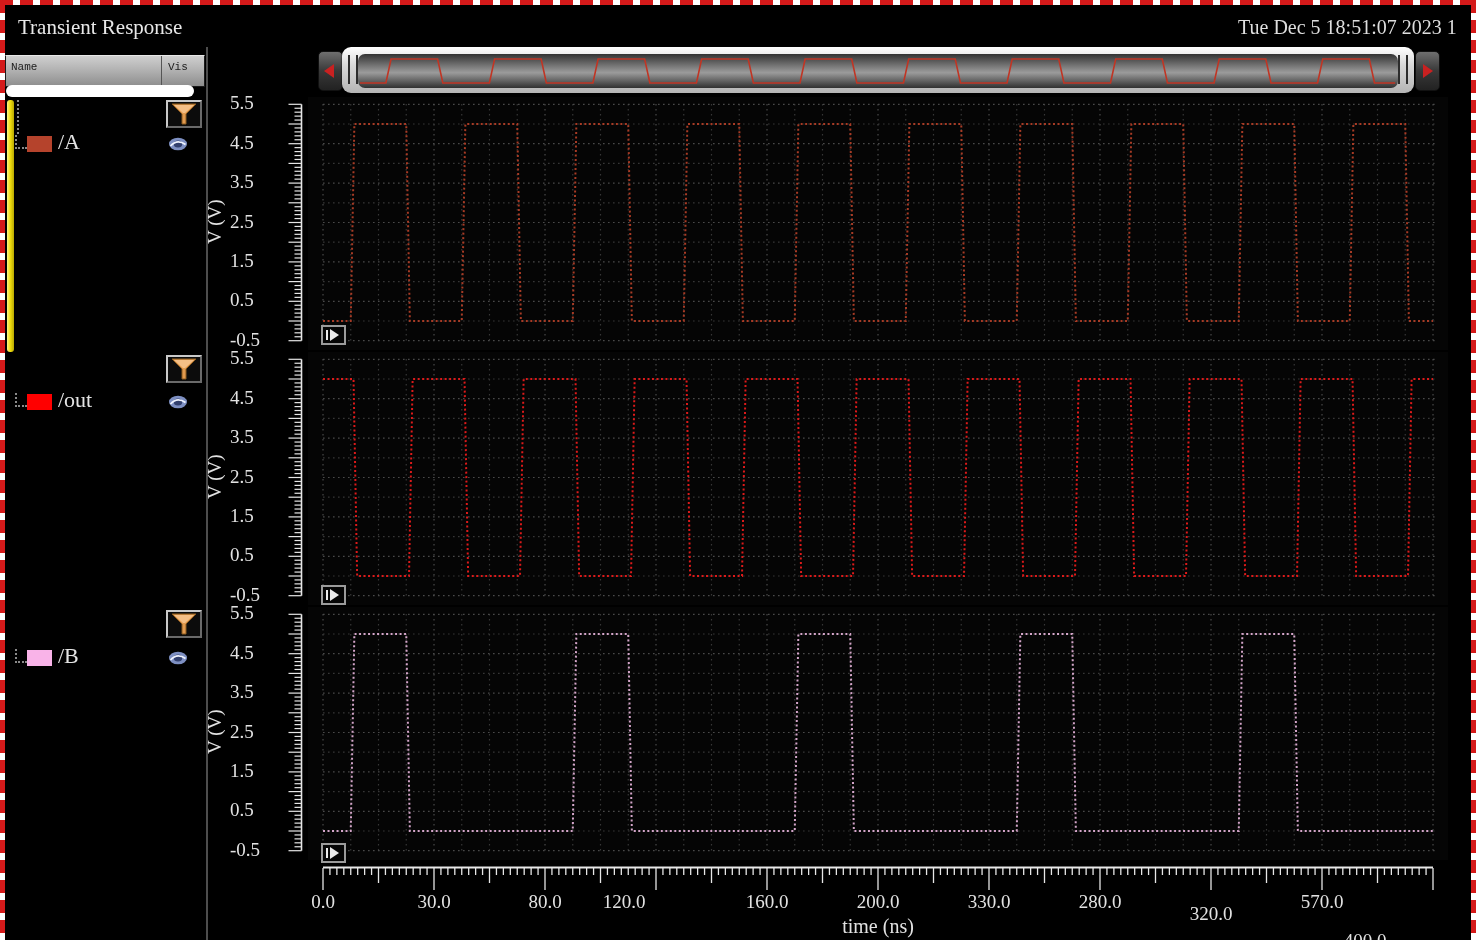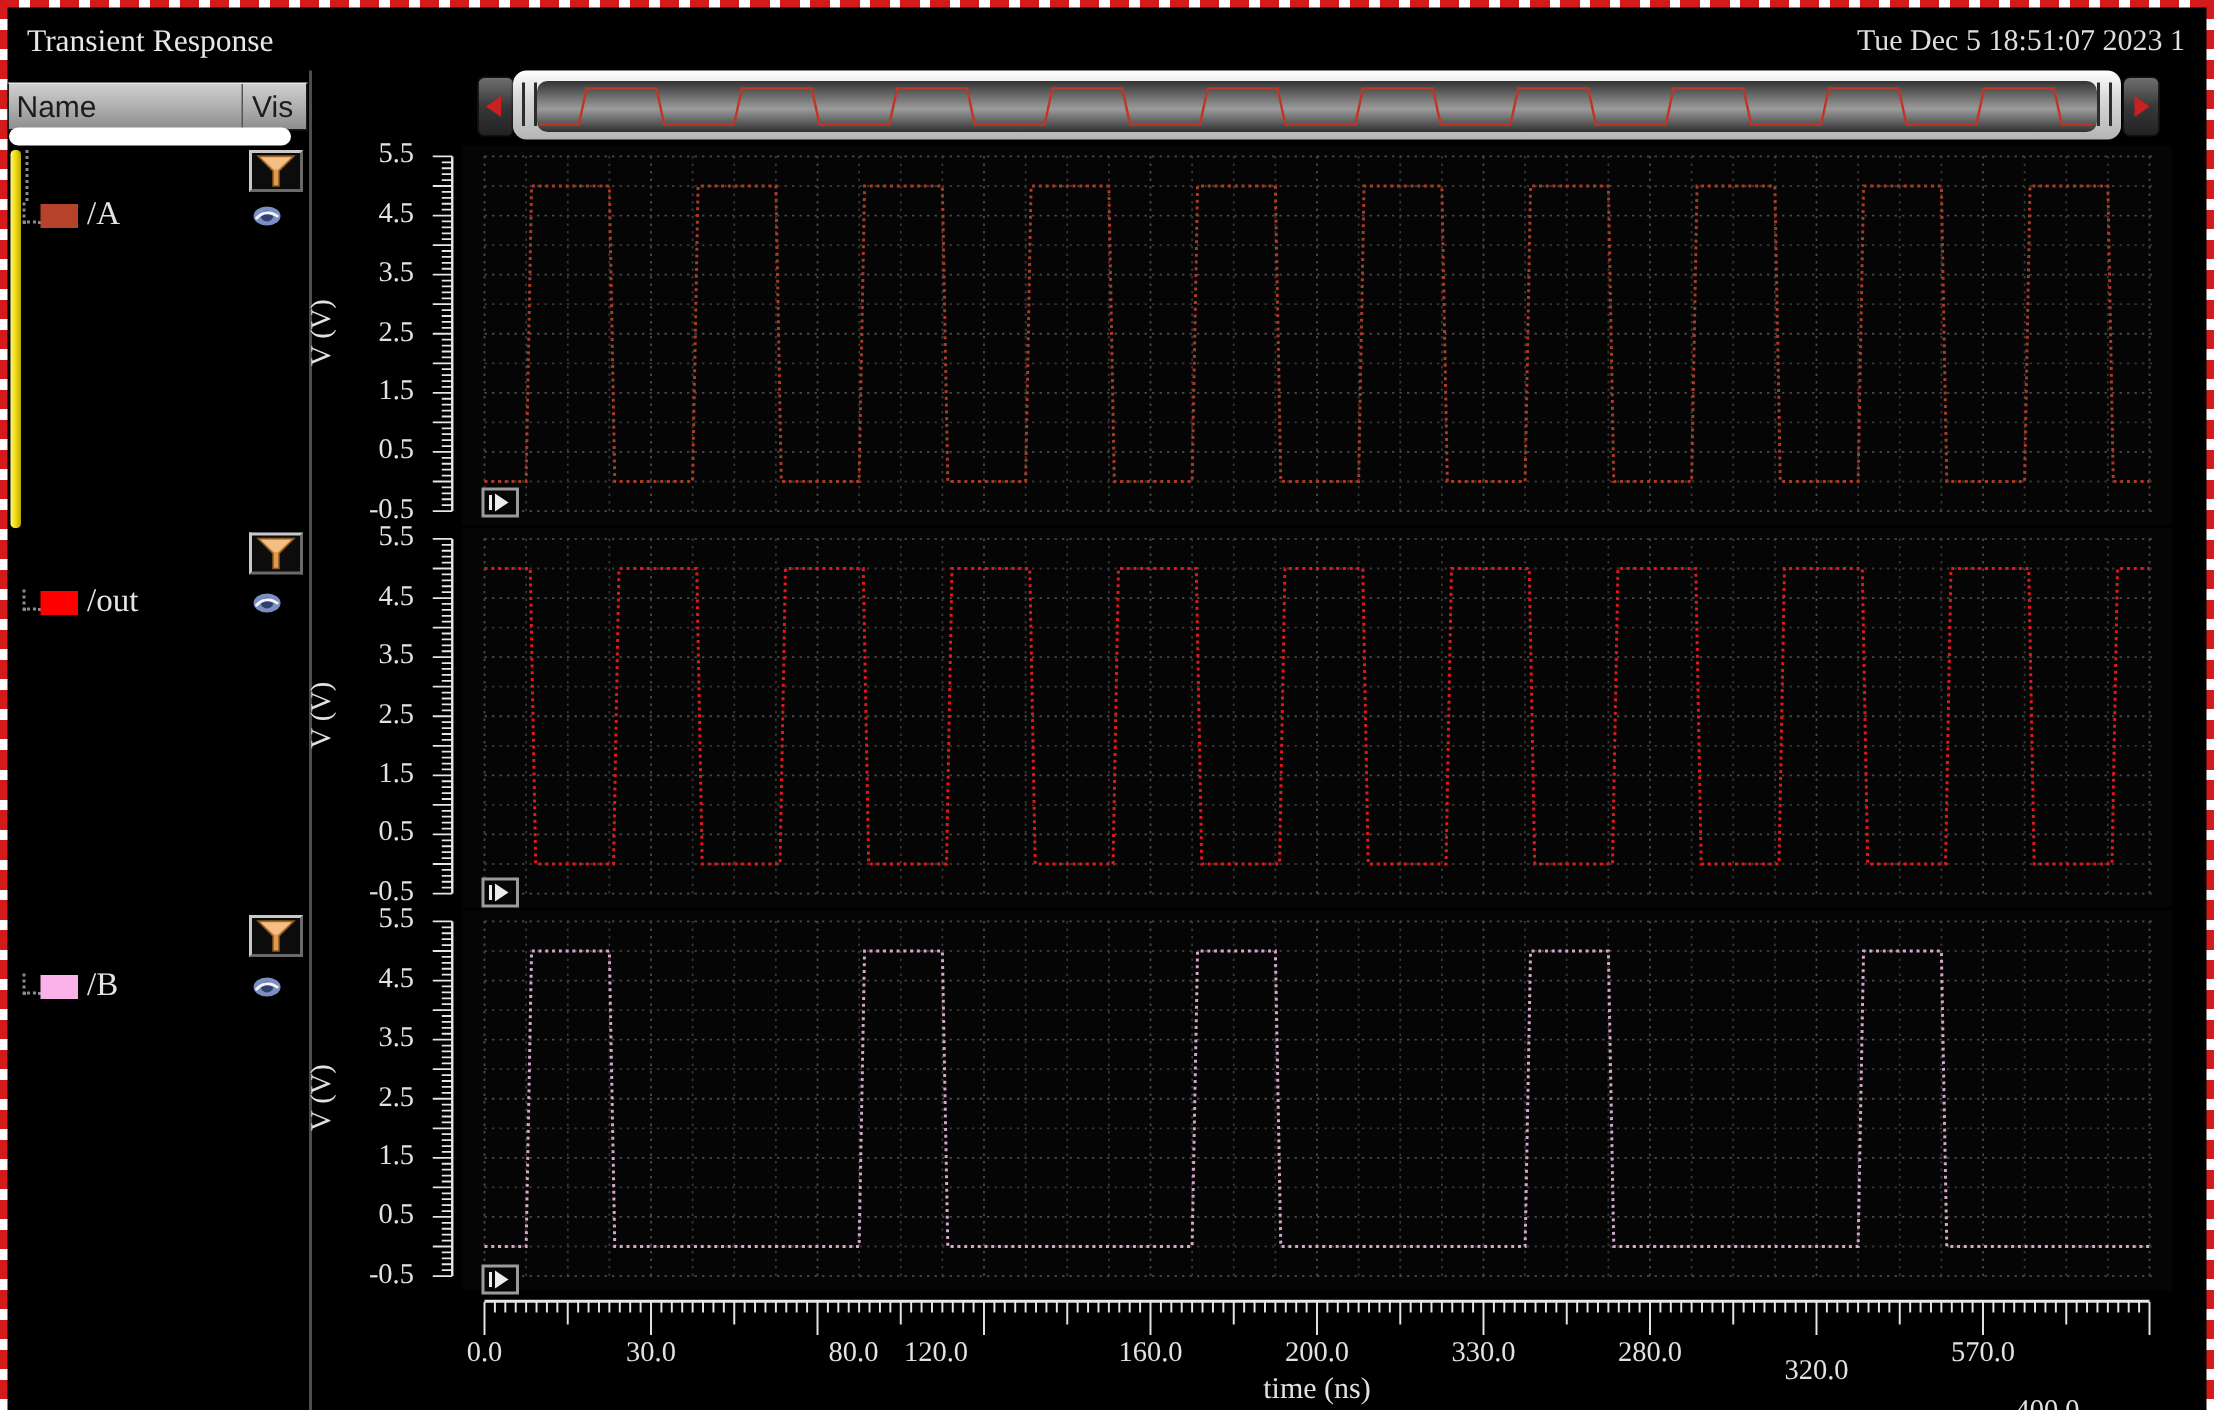--- a/index.html
+++ b/index.html
@@ -11,21 +11,21 @@
   #border-left{left:0;top:0;width:5px;height:940px;
     background:repeating-linear-gradient(180deg,#d41a1a 0 13px,#ffffff 13px 20px);}
   #border-right{left:1471px;top:0;width:5px;height:940px;
     background:repeating-linear-gradient(180deg,#d41a1a 0 13px,#ffffff 13px 20px);}
   #title{left:18px;top:15px;font-size:21px;color:#e8e8e8;white-space:nowrap;}
   #timestamp{left:1238px;top:16px;font-size:20px;color:#dedede;white-space:nowrap;}
   #table-header{left:5px;top:55px;width:200px;height:32px;
     background:linear-gradient(180deg,#cfcfcf 0%,#b3b3b3 45%,#8e8e8e 100%);
     border:1px solid #1a1a1a;border-top-color:#e8e8e8;box-sizing:border-box;
     font-family:"Liberation Sans","DejaVu Sans",sans-serif;}
-  #table-header .hlabel{position:absolute;top:5px;font-size:20px;color:#1d1d1d;}
+  #table-header .hlabel{position:absolute;top:5px;font-size:11px;color:#1d1d1d;font-family:Liberation Mono, monospace;}
   #name-h{left:5px;} #vis-h{left:162px;}
   #col-sep{position:absolute;left:155px;top:0;width:1px;height:30px;background:#555;}
   #name-hscroll{left:6px;top:85px;width:188px;height:12px;background:#fff;border-radius:6px;}
   #tree-scrollbar{left:7px;top:100px;width:7px;height:252px;border-radius:3px;
     background:linear-gradient(90deg,#fff488,#f2df10 45%,#b8a800);}
   #panel-divider{left:206px;top:47px;width:2px;height:893px;background:#4d4d4d;}
   .trunk{left:17px;top:100px;width:2px;height:34px;border-left:2px dotted #8a8a8a;}
   .sig-row{width:192px;height:28px;}
   .elbow{position:absolute;left:2px;top:4px;width:10px;height:12px;
     border-left:2px dotted #8a8a8a;border-bottom:2px dotted #8a8a8a;}
@@ -52,21 +52,21 @@
   .panel{left:308px;width:1140px;height:253px;background:#050505;}
   .panel svg{position:absolute;left:0;top:0;}
   .play{position:absolute;left:13px;width:25px;height:20px;border:2px solid #9b9b9b;
     background:#060606;box-sizing:border-box;}
   .play .bar{position:absolute;left:3px;top:3px;width:2px;height:10px;background:#ececec;}
   .play .tri{position:absolute;left:7px;top:2px;width:0;height:0;
     border-top:6px solid transparent;border-bottom:6px solid transparent;border-left:9px solid #ececec;}
   .yruler{left:281px;width:22px;height:253px;}
   .ylab{left:204px;width:26px;height:100px;font-size:19px;color:#e2e2e2;
     writing-mode:vertical-rl;transform:rotate(180deg);text-align:center;}
-  .ytick{position:absolute;left:230px;width:46px;text-align:right;font-size:19px;color:#e2e2e2;}
+  .ytick{position:absolute;left:230px;width:46px;font-size:19px;color:#e2e2e2;}
   #xruler{left:308px;top:866px;width:1140px;height:30px;}
   .xtick{position:absolute;top:891px;width:80px;margin-left:-40px;text-align:center;font-size:19px;color:#e2e2e2;}
   #xlabel{left:808px;top:915px;width:140px;text-align:center;font-size:20px;color:#e2e2e2;}
 </style>
 </head>
 <body>
 
 <div class="abs" id="border-top"></div>
 <div class="abs" id="border-left"></div>
 <div class="abs" id="border-right"></div>
@@ -724,21 +724,21 @@
 <div class="ytick" style="top: 583.7px;">-0.5</div>
 <div class="ytick" style="top: 602.3px;">5.5</div>
 <div class="ytick" style="top: 641.7px;">4.5</div>
 <div class="ytick" style="top: 681.1px;">3.5</div>
 <div class="ytick" style="top: 720.5px;">2.5</div>
 <div class="ytick" style="top: 759.9px;">1.5</div>
 <div class="ytick" style="top: 799.3px;">0.5</div>
 <div class="ytick" style="top: 838.7px;">-0.5</div>
 <div class="xtick" style="left: 323px;">0.0</div>
 <div class="xtick" style="left: 434px;">30.0</div>
-<div class="xtick" style="left: 569px;">80.0</div>
+<div class="xtick" style="left: 545px;">80.0</div>
 <div class="xtick" style="left: 624px;">120.0</div>
 <div class="xtick" style="left: 767px;">160.0</div>
 <div class="xtick" style="left: 878px;">200.0</div>
 <div class="xtick" style="left: 989px;">330.0</div>
 <div class="xtick" style="left: 1100px;">280.0</div>
 <div class="xtick" style="left: 1211px; margin-top: 12px;">320.0</div>
 <div class="xtick" style="left: 1322px;">570.0</div>
 <div class="xtick" style="left: 1365px; margin-top: 39px;">400.0</div>
 
 </body></html>

